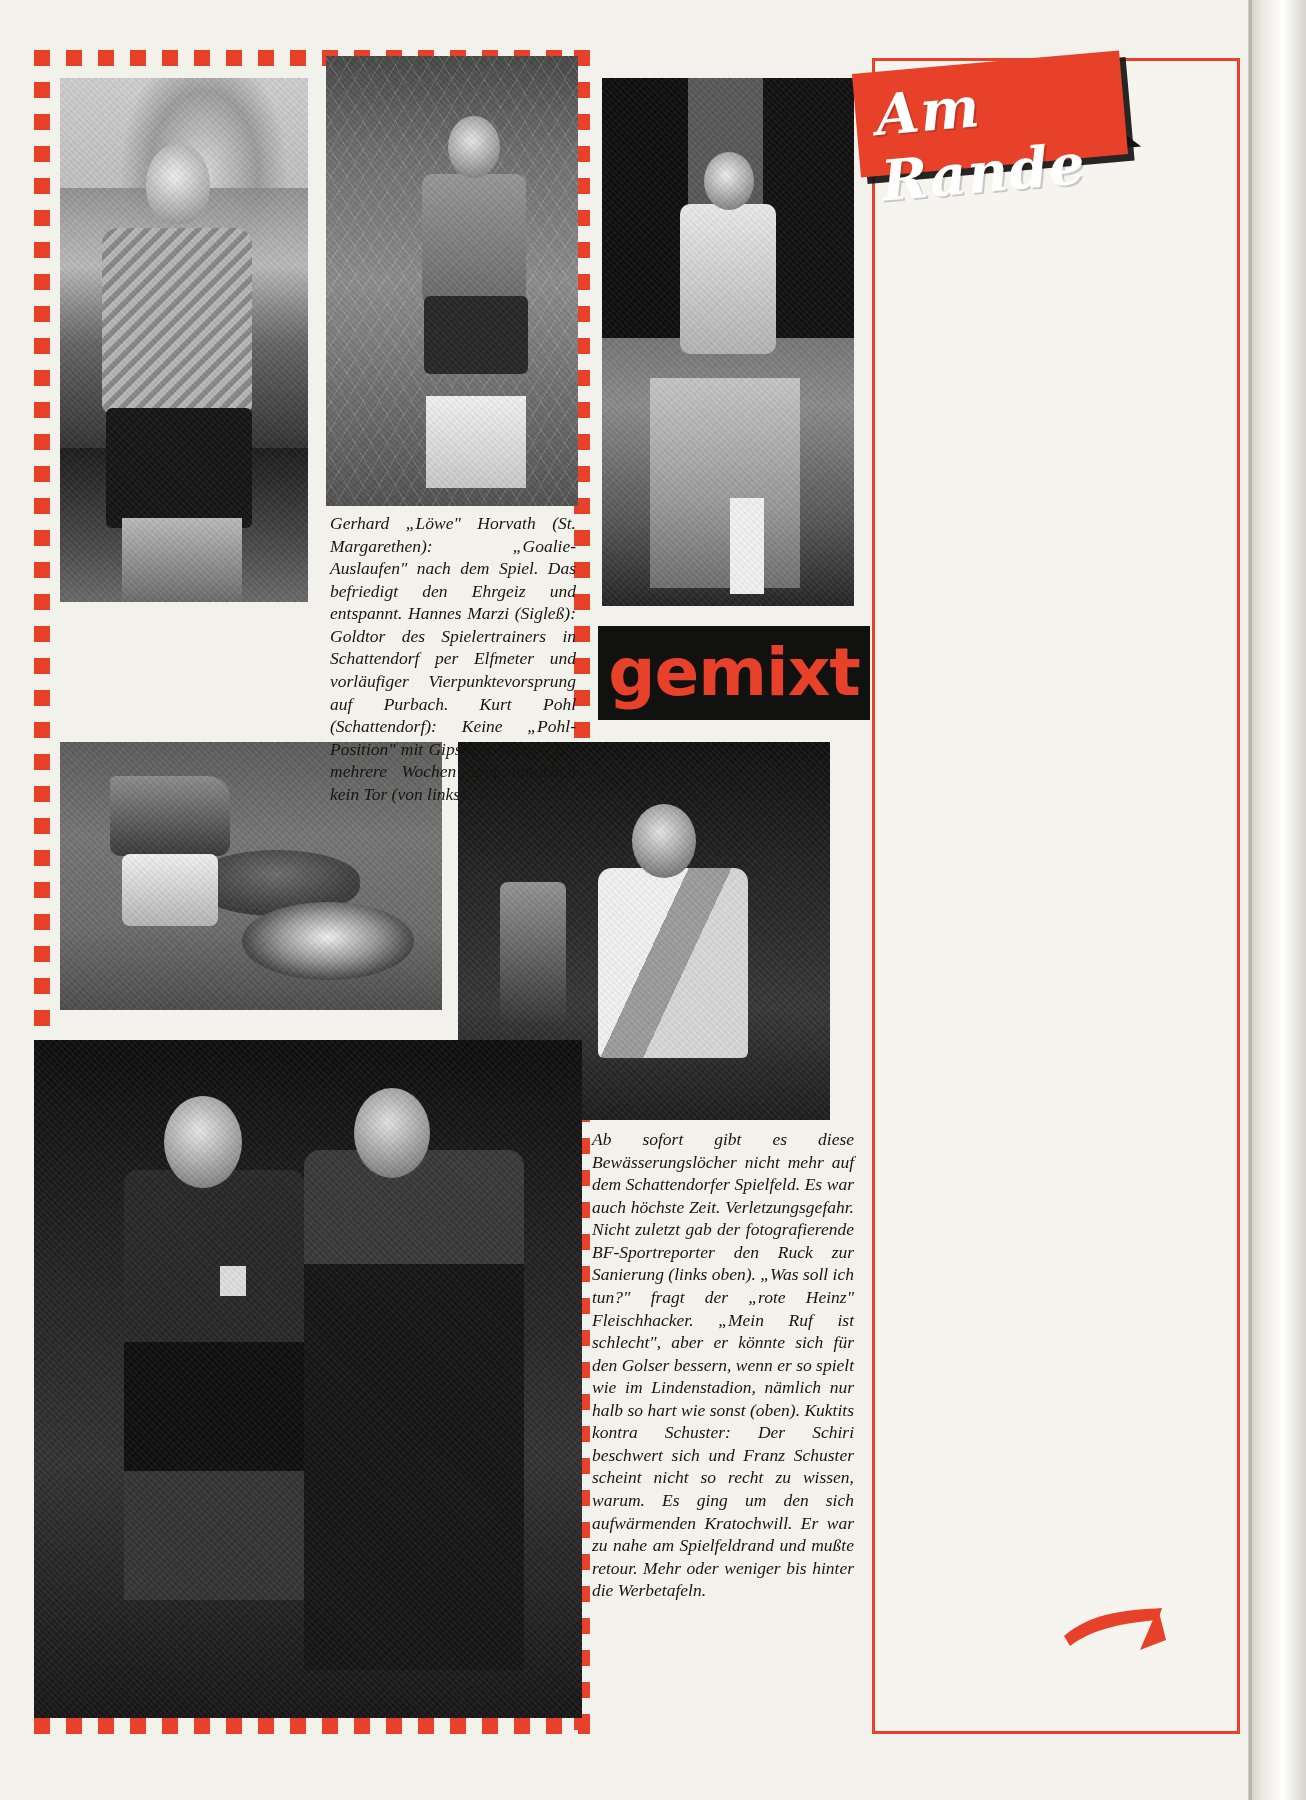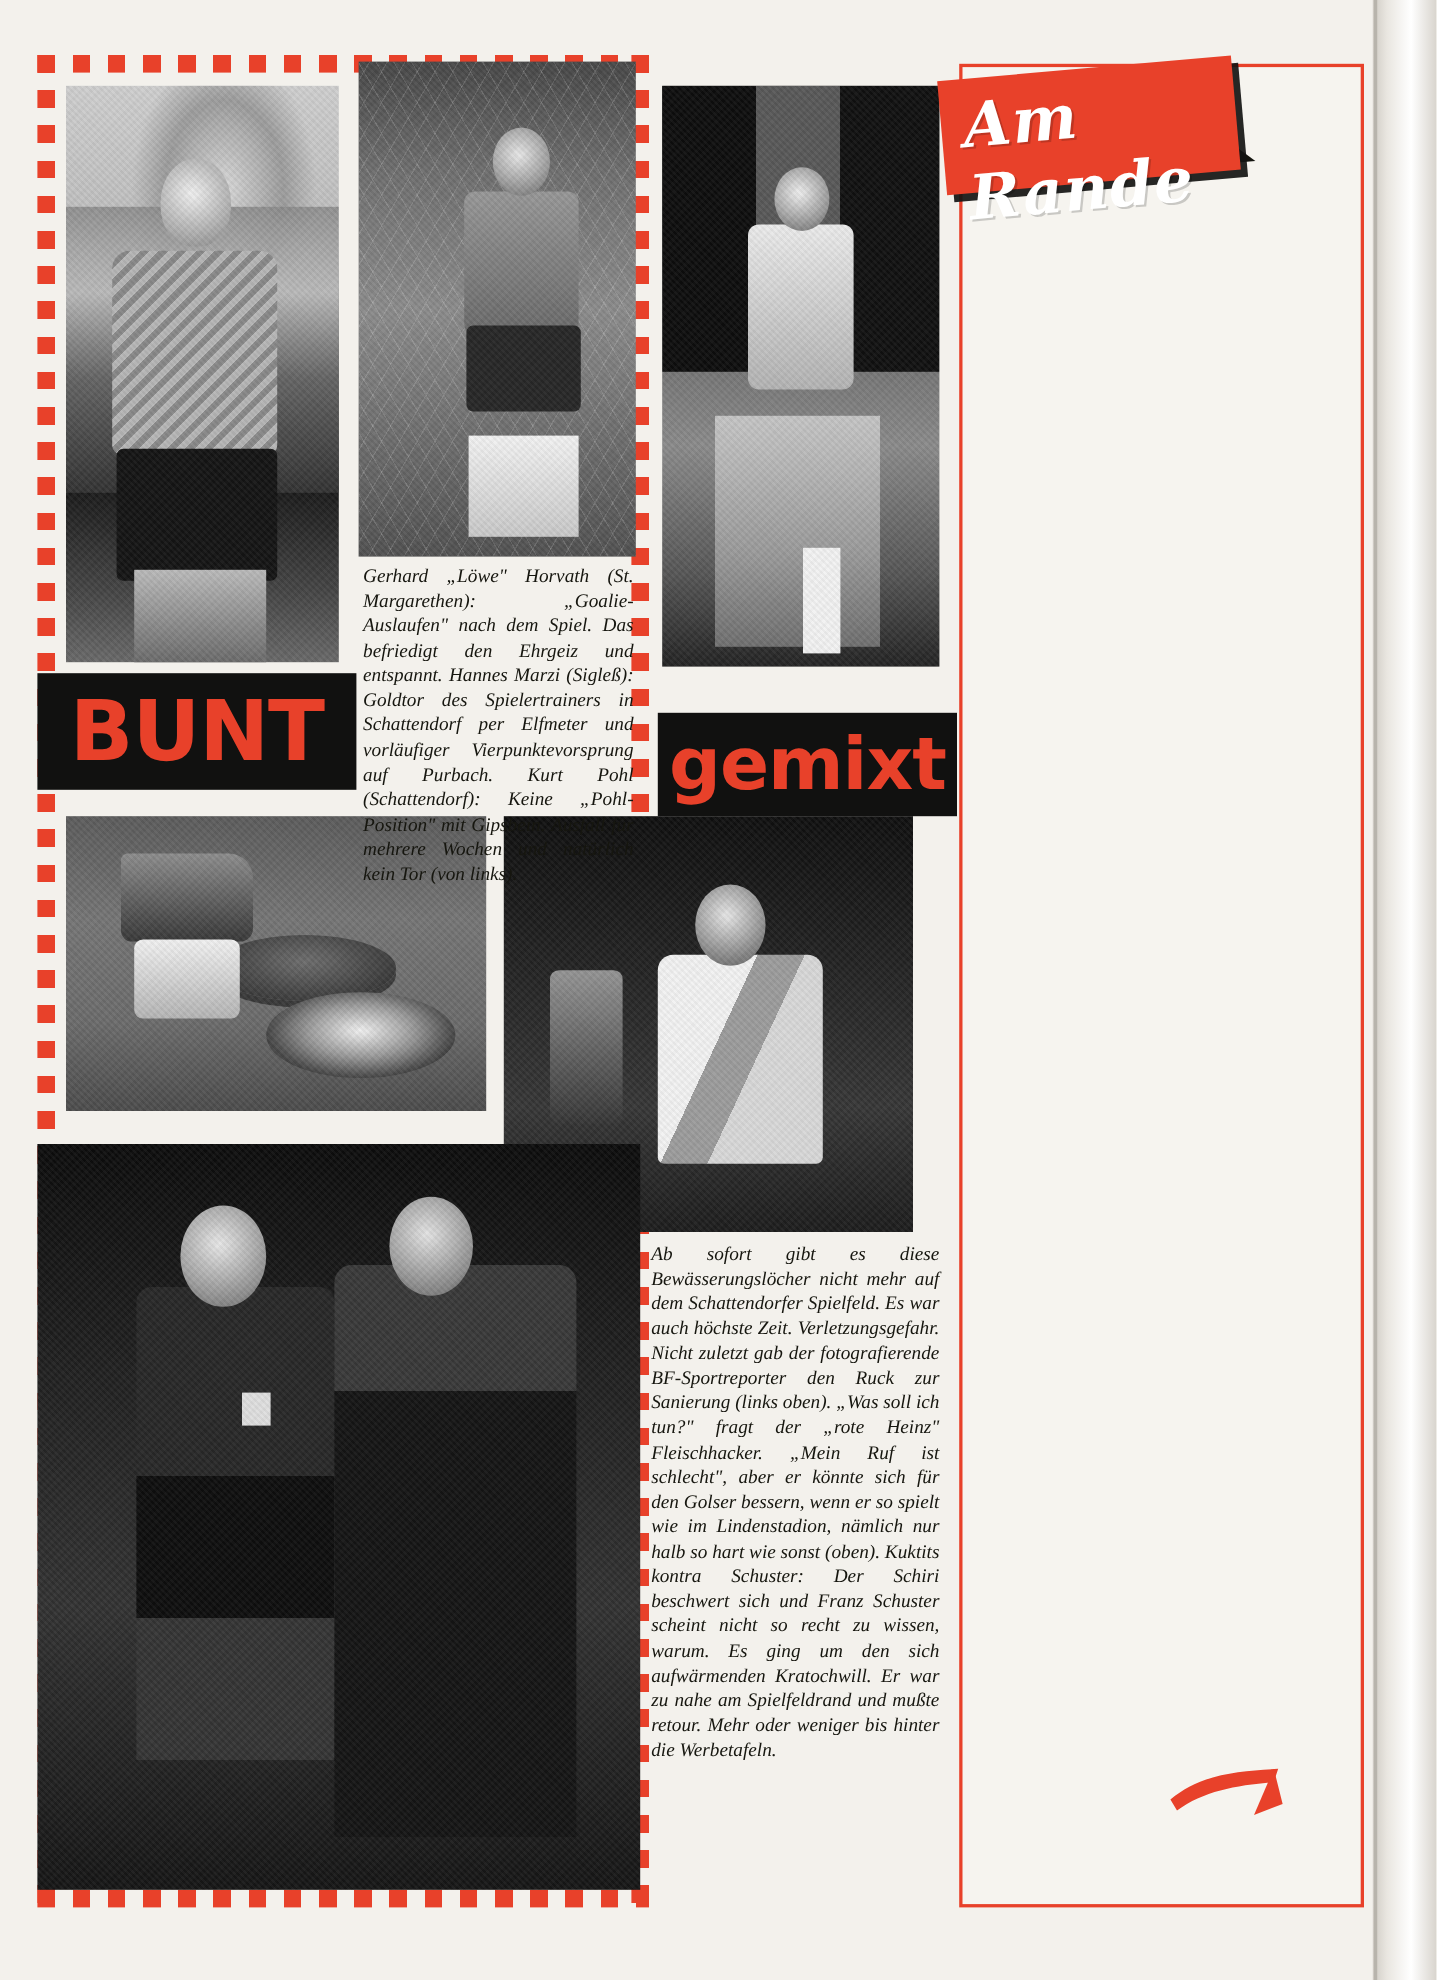--- a/index.html
+++ b/index.html
@@ -252,21 +252,21 @@
   }
   .headline-block span {
     font-family: "DejaVu Sans", sans-serif;
     font-weight: bold;
     color: #e8412a;
     letter-spacing: -1px;
     line-height: 1;
   }
   #headline-bunt { left: 34px; top: 612px; width: 290px; height: 106px; }
   #headline-bunt span { font-size: 76px; }
-  #headline-gemixt { left: 598px; top: 648px; width: 272px; height: 94px; }
+  #headline-gemixt { left: 598px; top: 626px; width: 272px; height: 94px; }
   #headline-gemixt span { font-size: 66px; }
 
   
   .caption {
     position: absolute;
     font-style: italic;
     font-size: 17.5px;
     line-height: 1.29;
     color: #16160f;
     text-align: justify;
@@ -407,23 +407,20 @@
 
   <div class="photo" id="photo-referees">
     <div class="ref-left"></div>
     <div class="ref-left-head"></div>
     <div class="badge"></div>
     <div class="ref-right"></div>
     <div class="ref-right-head"></div>
     <div class="grain"></div>
   </div>
 
-  <div class="headline-block" id="headline-bunt">
-    <span>BUNT</span>
-  </div>
   <div class="headline-block" id="headline-gemixt">
     <span>gemixt</span>
   </div>
 
   <div class="caption" id="caption-top">Gerhard „Löwe" Horvath (St. Margarethen): „Goalie-Auslaufen" nach dem Spiel. Das befriedigt den Ehrgeiz und entspannt. Hannes Marzi (Sigleß): Goldtor des Spielertrainers in Schattendorf per Elfmeter und vorläufiger Vierpunktevorsprung auf Purbach. Kurt Pohl (Schattendorf): Keine „Pohl-Position" mit Gipsbein. Ausfall für mehrere Wochen und natürlich kein Tor (von links).</div>
   <div class="caption" id="caption-bottom">Ab sofort gibt es diese Bewässerungslöcher nicht mehr auf dem Schattendorfer Spielfeld. Es war auch höchste Zeit. Verletzungsgefahr. Nicht zuletzt gab der fotografierende BF-Sportreporter den Ruck zur Sanierung (links oben). „Was soll ich tun?" fragt der „rote Heinz" Fleischhacker. „Mein Ruf ist schlecht", aber er könnte sich für den Golser bessern, wenn er so spielt wie im Lindenstadion, nämlich nur halb so hart wie sonst (oben). Kuktits kontra Schuster: Der Schiri beschwert sich und Franz Schuster scheint nicht so recht zu wissen, warum. Es ging um den sich aufwärmenden Kratochwill. Er war zu nahe am Spielfeldrand und mußte retour. Mehr oder weniger bis hinter die Werbetafeln.</div>
 
   <div class="col-right"></div>
 
   <div class="banner-corner"></div>

